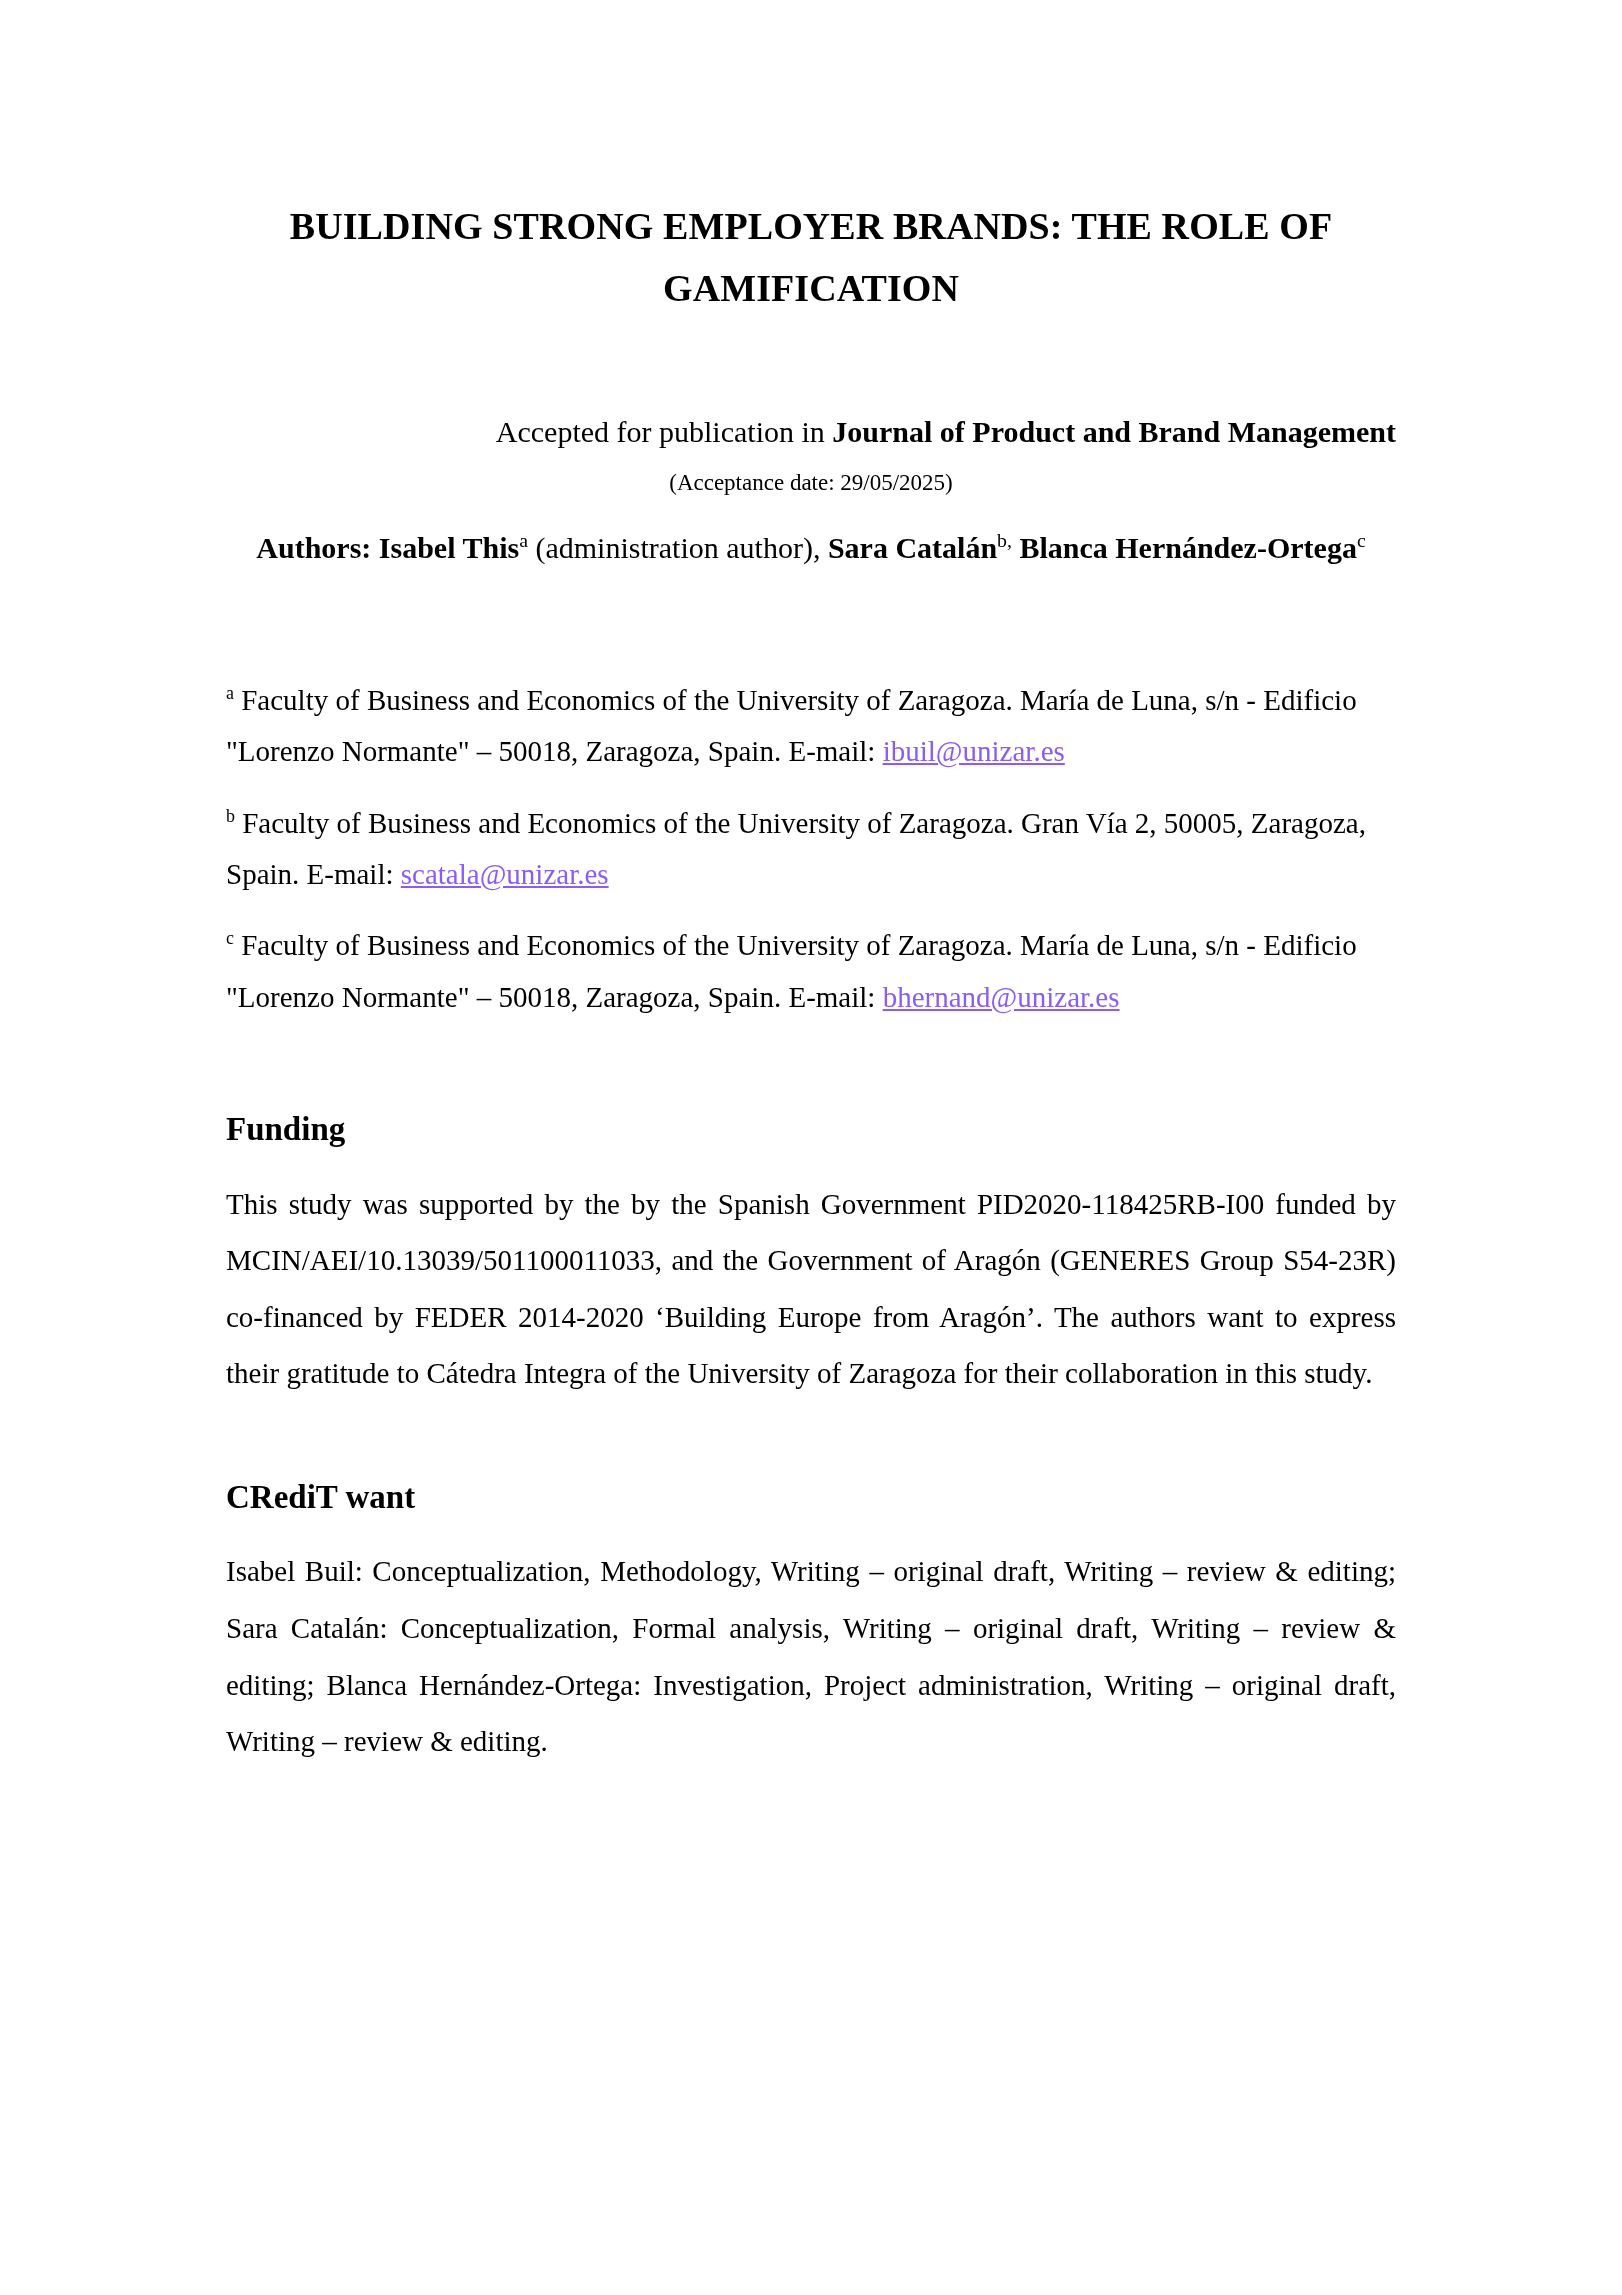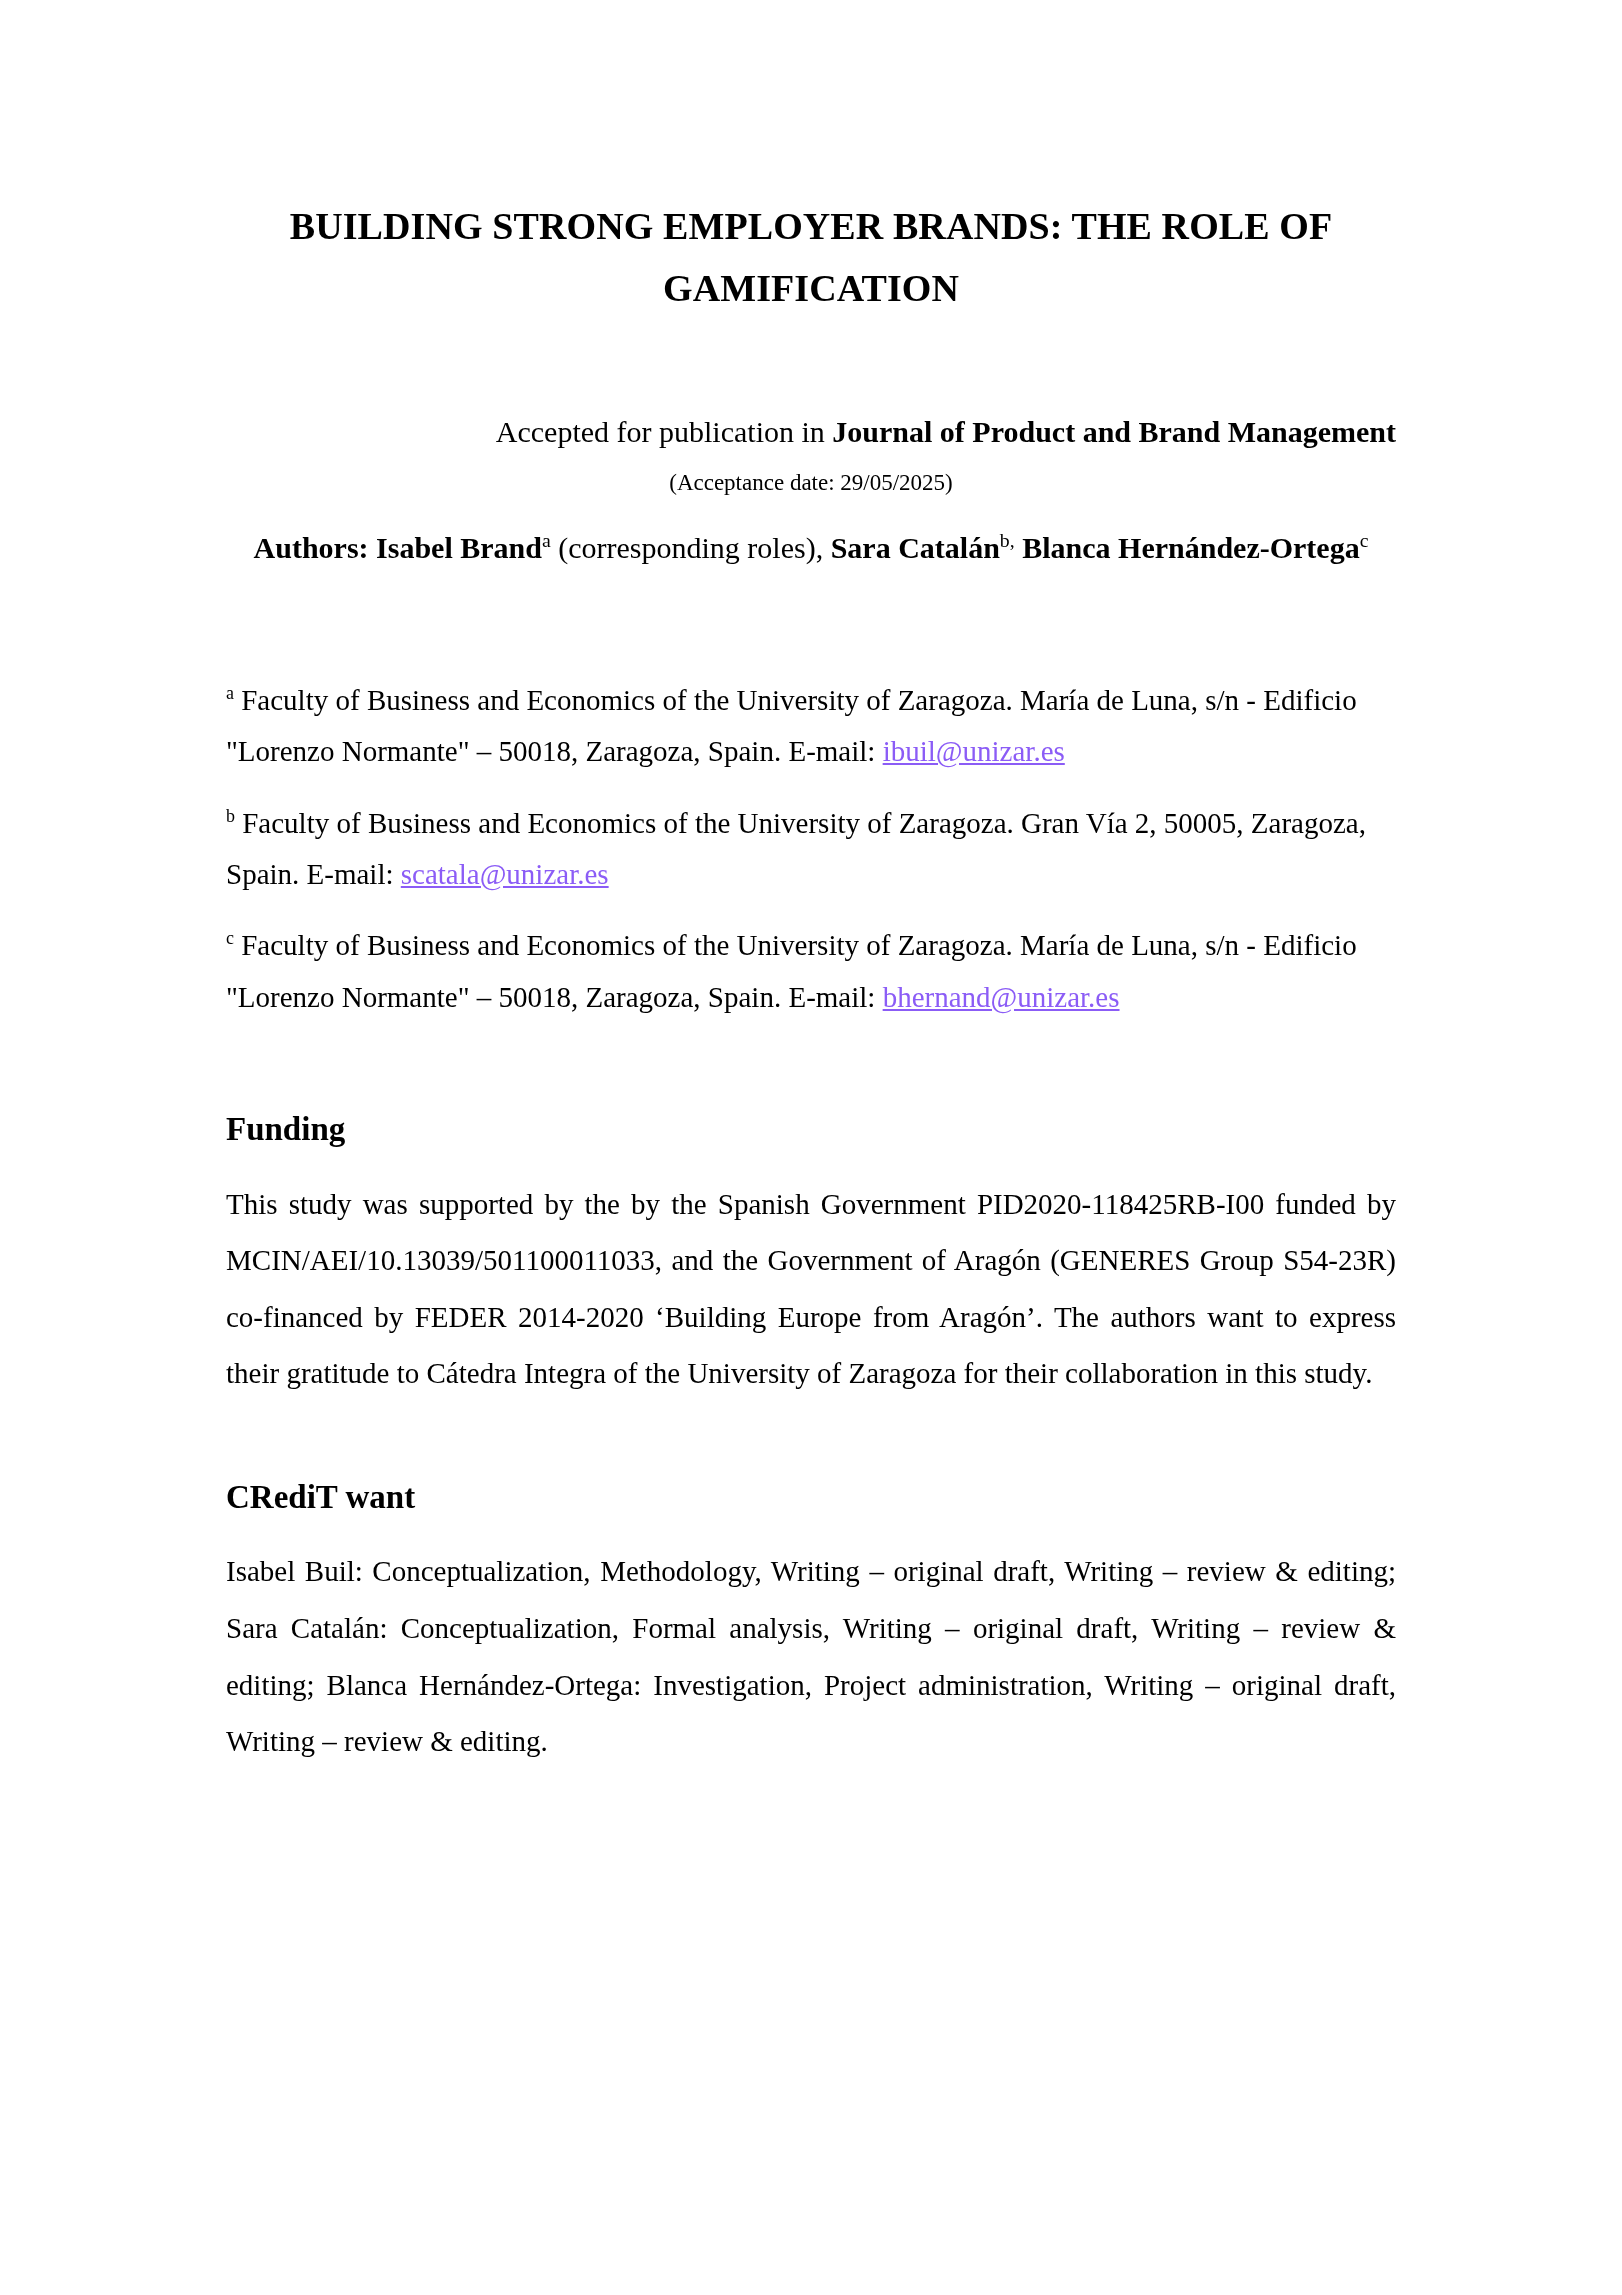--- a/index.html
+++ b/index.html
@@ -83,21 +83,21 @@
   <div class="spacer-1"></div>
 
   <div class="accepted-line">
     <span>Accepted for publication in </span><b>Journal of Product and Brand Management</b>
   </div>
 
   <div class="centered">(Acceptance date: 29/05/2025)</div>
 
 
   <div class="authors-line">
-    <b>Authors: </b><b>Isabel Brand</b><sup>a</sup><span> (corresponding roles), </span><b>Sara Catalán</b><sup>b,</sup><b> Blanca Hernández-Ortega</b><sup>c</sup>
+    <b>Authors: </b><b>Isabel This</b><sup>a</sup><span> (administration author), </span><b>Sara Catalán</b><sup>b,</sup><b> Blanca Hernández-Ortega</b><sup>c</sup>
   </div>
 
   <div class="spacer-2"></div>
 
   <div class="affil">
     <sup>a</sup><span> Faculty of Business and Economics of the University of Zaragoza. María de Luna, s/n - Edificio "Lorenzo Normante" – 50018, Zaragoza, Spain. E-mail: </span><a class="link" href="#">ibuil@unizar.es</a>
   </div>
 
   <div class="affil">
     <sup>b</sup><span> Faculty of Business and Economics of the University of Zaragoza. Gran Vía 2, 50005, Zaragoza, Spain. E-mail: </span><a class="link" href="#">scatala@unizar.es</a>

